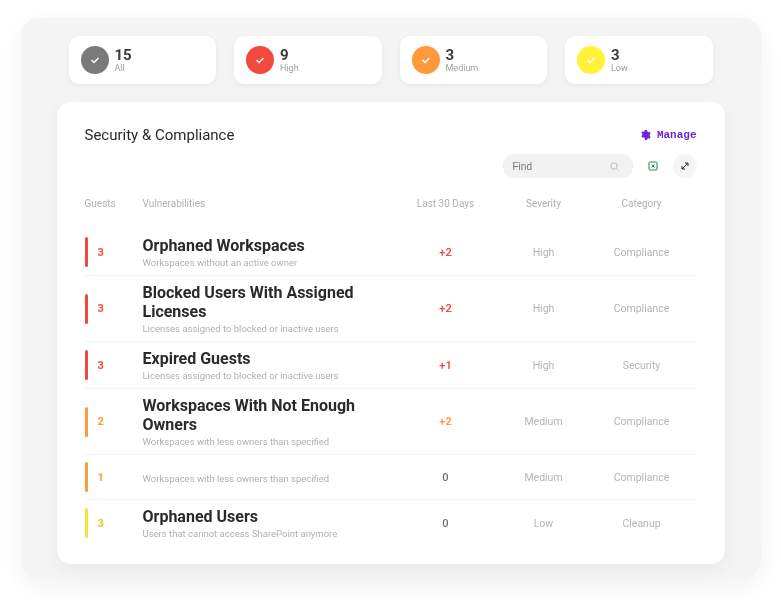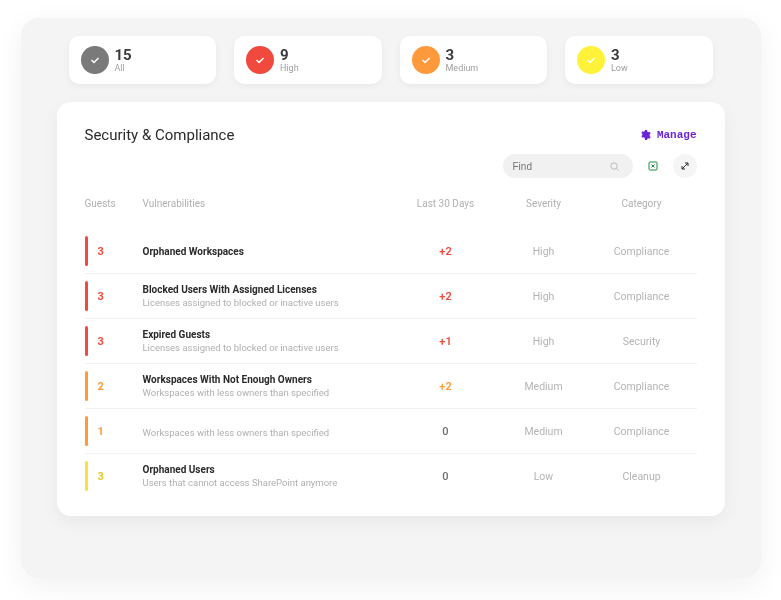--- a/index.html
+++ b/index.html
@@ -172,21 +172,21 @@
   .sev-low { background:#f7e23d; }
   .total-num {
     font-size: 11px;
     font-weight: 700;
     display:flex; align-items:center;
   }
   .total-num.high { color:#f04a3e; }
   .total-num.medium { color:#ff9a3c; }
   .total-num.low { color:#e0c92a; }
   .vuln-title {
-    font-size: 10px;
+    font-size: 16px;
     font-weight: 700;
     color: #2a2a2a;
   }
   .vuln-desc {
     font-size: 9.5px;
     color: #b0b0b0;
     margin-top: 2px;
   }
   .col-last {
     font-size: 11px;
@@ -297,20 +297,21 @@
     </div>
 
     <div id="rows-container">
         <div class="row">
           <div class="row-total">
             <div class="sev-bar sev-high"></div>
             <div class="total-num high">3</div>
           </div>
           <div>
             <div class="vuln-title">Orphaned Workspaces</div>
+            <div class="vuln-desc">Workspaces without an active owner</div>
           </div>
           <div class="col-last pos-high">+2</div>
           <div class="col-sev">High</div>
           <div class="col-cat">Compliance</div>
         </div>
         <div class="row">
           <div class="row-total">
             <div class="sev-bar sev-high"></div>
             <div class="total-num high">3</div>
           </div>

